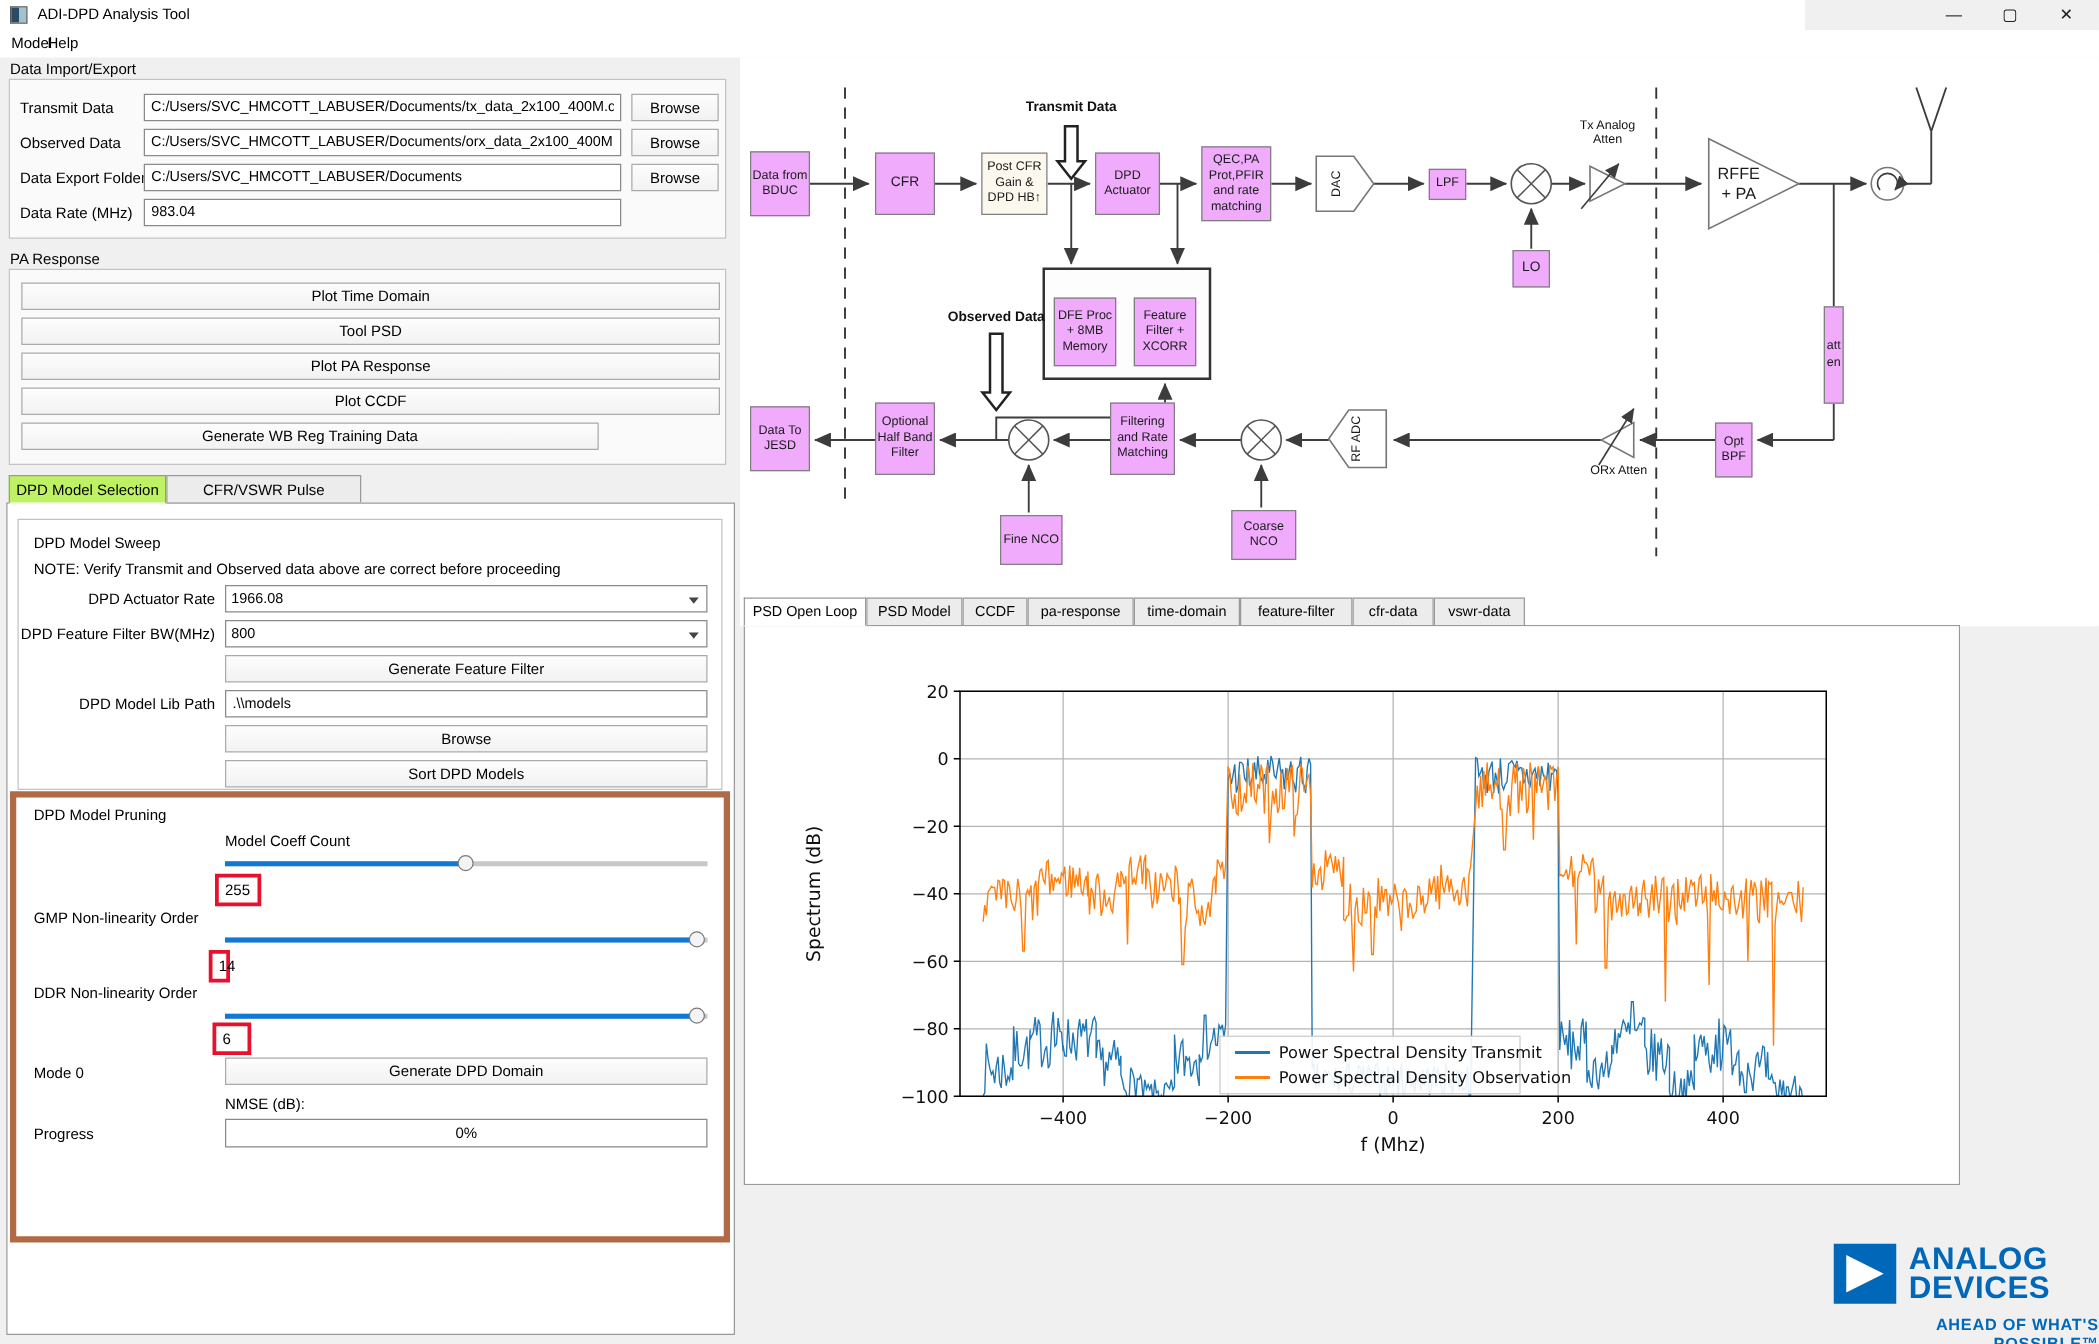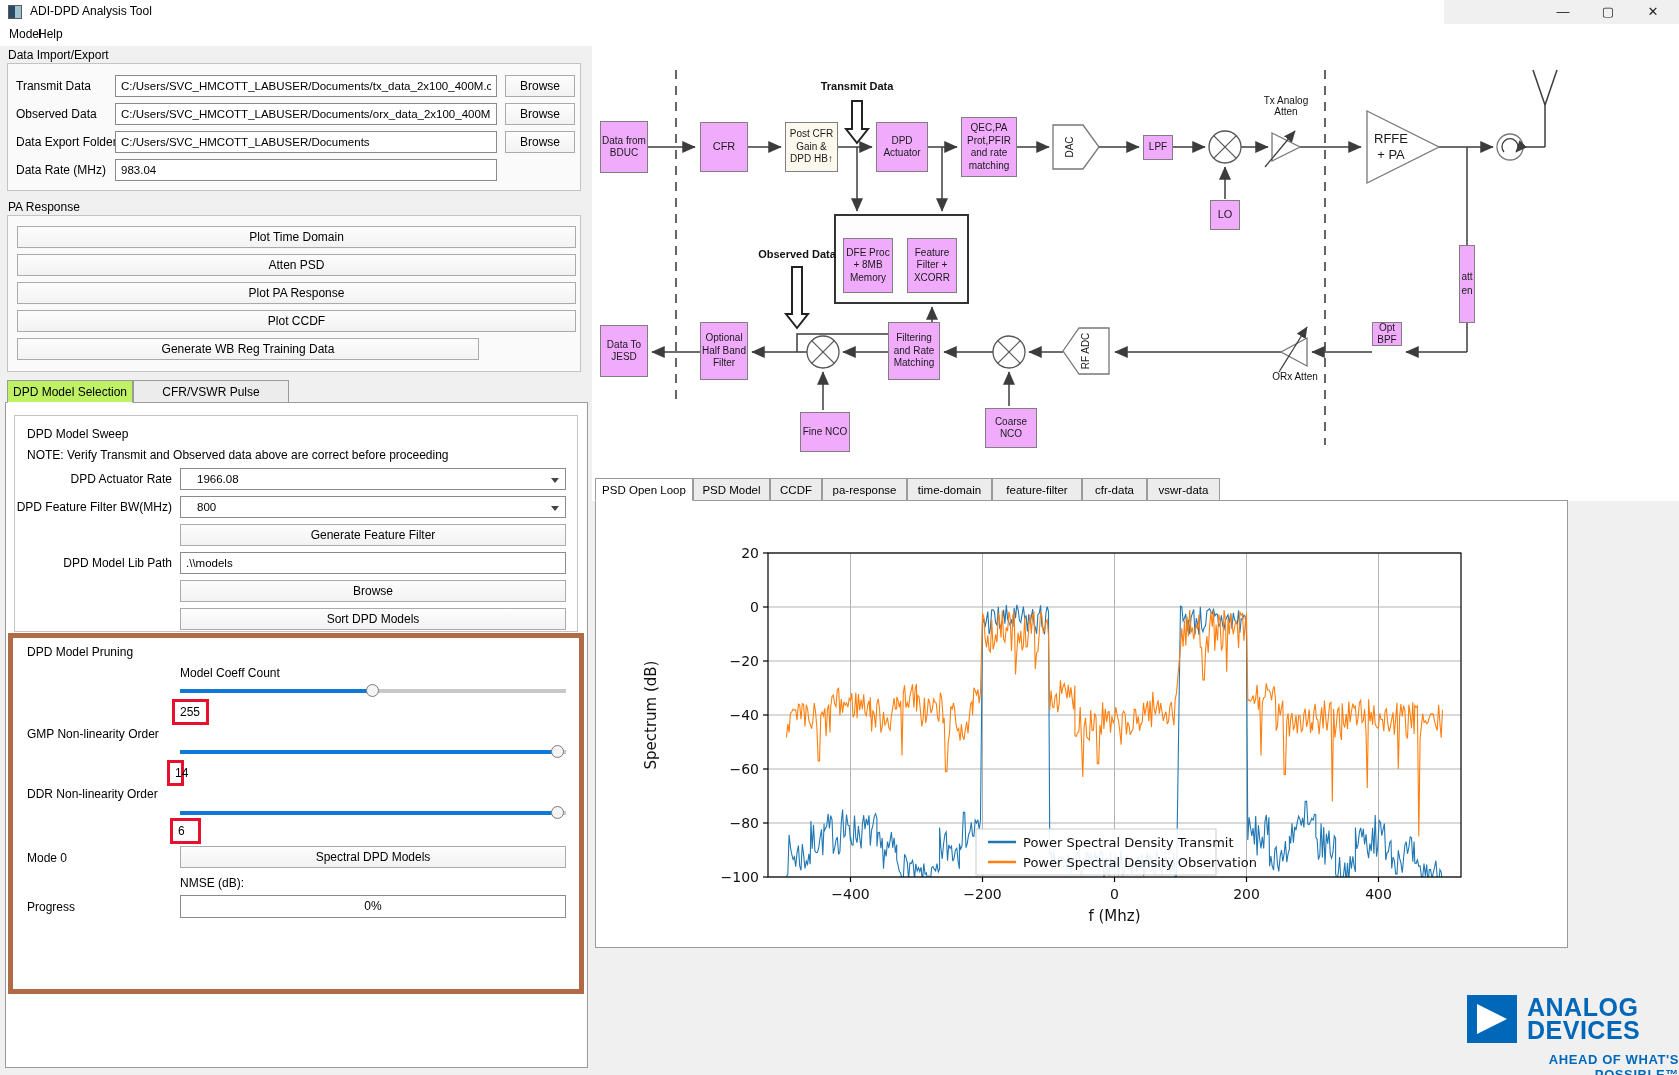--- a/index.html
+++ b/index.html
@@ -15,21 +15,21 @@
   #menubar { left:0; top:24px; width:1679px; height:22px; background:#fff; font-size:12px; }
   .menu-item { top:3px; }
   
   .glabel { font-size:12px; }
   .gbox { border:1px solid #c3c3c3; background:#fafafa; }
   .field { border:1px solid #8a8a8a; background:#fff; font-size:11.5px; padding:0 5px;
     font-family:"Liberation Sans",sans-serif; height:22px; width:100%; outline:none; }
   .btn { border:1px solid #aaa; background:linear-gradient(#fdfdfd,#f2f2f2);
     font-size:12px; text-align:center; line-height:21px; height:22px; }
   .combo { border:1px solid #8a8a8a; background:#fff; height:22px; font-size:11.5px;
-    line-height:20px; padding:0 16px; }
+    line-height:20px; padding:0 4px; }
   .combo .arr { position:absolute; right:6px; top:9px; width:0; height:0;
     border-left:4px solid transparent; border-right:4px solid transparent; border-top:5px solid #444; }
   .tab { height:23px; font-size:12px; text-align:center; line-height:22px;
     border:1px solid #9a9a9a; background:#ececec; }
   .tab.active { background:#bef264; border-bottom:1px solid #fff; z-index:3; }
   .panel { background:#fff; border:1px solid #9a9a9a; }
   
   .slider { height:14px; }
   .slider .track { position:absolute; left:0; right:0; top:5px; height:4px; background:#c8c8c8; }
   .slider .fill { position:absolute; left:0; top:5px; height:4px; background:#1079d8; }
@@ -83,21 +83,21 @@
 <div class="abs glabel" style="left:16px; top:135px">Data Export Folder</div>
 <input class="abs field" style="left: 115px; top: 131px; width: 382px;" readonly="" value="C:/Users/SVC_HMCOTT_LABUSER/Documents">
 <div class="abs btn" style="left:505px; top:131px; width:70px">Browse</div>
 
 <div class="abs glabel" style="left:16px; top:163px">Data Rate (MHz)</div>
 <input class="abs field" style="left: 115px; top: 159px; width: 382px;" readonly="" value="983.04">
 
 <div class="abs glabel" style="left:8px; top:200px">PA Response</div>
 <div class="abs gbox" style="left:7px; top:215px; width:574px; height:157px"></div>
 <div class="abs btn" style="left:17px; top:226px; width:559px">Plot Time Domain</div>
-<div class="abs btn" style="left:17px; top:254px; width:559px">Atten PSD</div>
+<div class="abs btn" style="left:17px; top:254px; width:559px">Tool PSD</div>
 <div class="abs btn" style="left:17px; top:282px; width:559px">Plot PA Response</div>
 <div class="abs btn" style="left:17px; top:310px; width:559px">Plot CCDF</div>
 <div class="abs btn" style="left:17px; top:338px; width:462px">Generate WB Reg Training Data</div>
 
 <div class="abs tab active" style="left:7px; top:380px; width:126px">DPD Model Selection</div>
 <div class="abs tab" style="left:133px; top:380px; width:156px">CFR/VSWR Pulse Generator</div>
 <div class="abs panel" style="left:5px; top:402px; width:583px; height:666px"></div>
 
 <div class="abs gbox" style="left:14px; top:415px; width:564px; height:217px; background:#fff"></div>
 <div class="abs glabel" style="left:27px; top:427px">DPD Model Sweep</div>
@@ -140,21 +140,21 @@
 
 <div class="abs glabel" style="left:27px; top:787px">DDR Non-linearity Order</div>
 <div class="abs slider" style="left:180px; top:806px; width:386px">
   <div class="track"></div>
   <div class="fill" style="width: 97.9%;"></div>
   <div class="thumb" style="left: calc(97.9% - 7px);"></div>
 </div>
 <div class="abs redbox" style="left:170px; top:818px; width:31px; height:26px">6</div>
 
 <div class="abs glabel" style="left:27px; top:851px">Mode 0</div>
-<div class="abs btn" style="left:180px; top:846px; width:386px">Spectral DPD Models</div>
+<div class="abs btn" style="left:180px; top:846px; width:386px">Generate DPD Domain</div>
 <div class="abs glabel" style="left:180px; top:876px">NMSE (dB):</div>
 <div class="abs glabel" style="left:27px; top:900px">Progress</div>
 <div class="abs" style="left:180px; top:895px; width:386px; height:23px; border:1px solid #8a8a8a; background:#fff; text-align:center; line-height:21px; font-size:12px">0%</div>
 
 <div class="abs" id="diagram">
   <svg width="1010" height="430">
     <defs>
       <marker id="ah" markerWidth="10" markerHeight="8" refX="8.5" refY="4" orient="auto">
         <polygon points="0 0, 9 4, 0 8" fill="#3c3c3c"></polygon>
       </marker>
@@ -237,21 +237,21 @@
   <div class="dbox" style="left:105px; top:67px; width:48px; height:50px; font-size:11px">CFR</div>
   <div class="dbox" style="left:190px; top:67px; width:53px; height:50px; background:#fcf8ee">Post CFR Gain &amp; DPD HB↑</div>
   <div class="dbox" style="left:281px; top:67px; width:52px; height:50px">DPD Actuator</div>
   <div class="dbox" style="left:366px; top:62px; width:56px; height:60px">QEC,PA Prot,PFIR and rate matching</div>
   <div class="dbox rot" style="left:455px; top:81px; width:40px; height:22px; border:none; background:none">DAC</div>
   <div class="dbox" style="left:548px; top:80px; width:30px; height:25px">LPF</div>
   <div class="dbox" style="left:615px; top:145px; width:30px; height:30px; font-size:11px">LO</div>
   <div class="dlabel" style="left:661px; top:40px; width:60px; font-weight:normal; font-size:10px">Tx Analog Atten</div>
   <div class="dbox" style="left:774px; top:70px; width:44px; height:44px; border:none; background:none; font-size:13px">RFFE + PA</div>
   <div class="dbox" style="left:864px; top:190px; width:16px; height:78px; word-break:break-all; line-height:14px">atten</div>
-  <div class="dbox" style="left:777px; top:267px; width:30px; height:24px">Opt BPF</div>
+  <div class="dbox" style="left:777px; top:283px; width:30px; height:44px">Opt BPF</div>
   <div class="dlabel" style="left:665px; top:316px; width:70px; font-weight:normal; font-size:10px">ORx Atten</div>
   <div class="dbox rot" style="left:466px; top:285px; width:50px; height:22px; border:none; background:none">RF ADC</div>
   <div class="dbox" style="left:390px; top:353px; width:52px; height:40px">Coarse NCO</div>
   <div class="dbox" style="left:293px; top:267px; width:52px; height:58px">Filtering and Rate Matching</div>
   <div class="dbox" style="left:205px; top:357px; width:50px; height:40px">Fine NCO</div>
   <div class="dbox" style="left:105px; top:267px; width:48px; height:58px">Optional Half Band Filter</div>
   <div class="dbox" style="left:5px; top:270px; width:48px; height:52px">Data To JESD</div>
   <div class="dbox" style="left:248px; top:183px; width:50px; height:55px">DFE Proc + 8MB Memory</div>
   <div class="dbox" style="left:312px; top:183px; width:50px; height:55px">Feature Filter + XCORR</div>
   <div class="dlabel" style="left:195px; top:25px; width:134px">Transmit Data</div>

